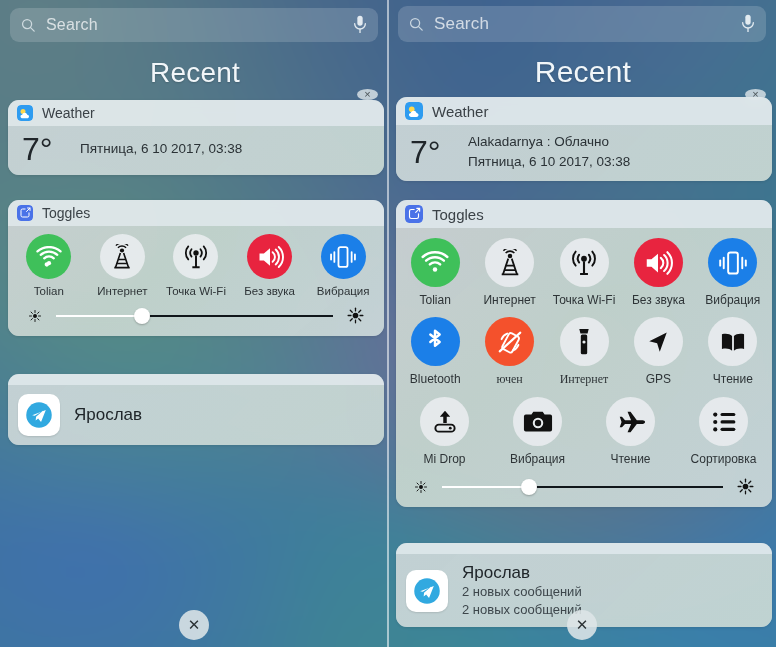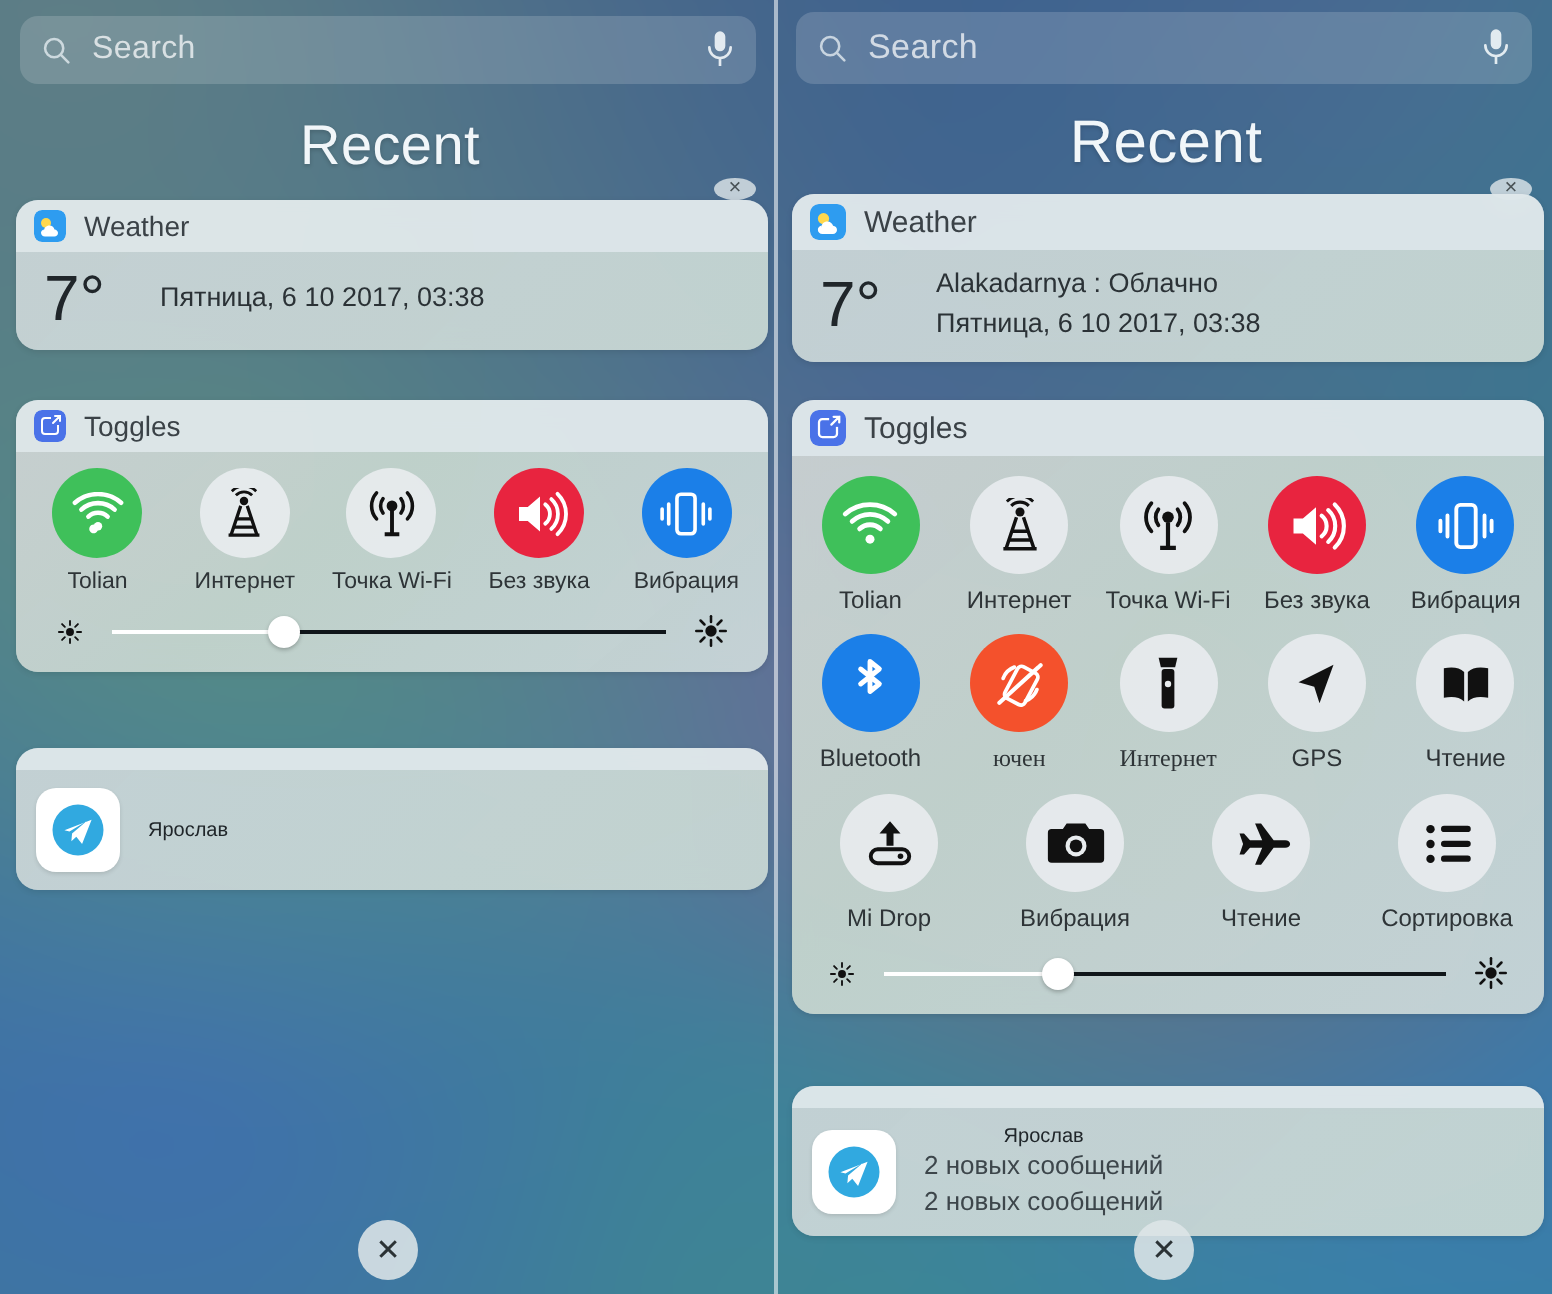--- a/index.html
+++ b/index.html
@@ -94,21 +94,21 @@
   .slider-track .fill{position:absolute;left:0;height:2px;background:#ffffff;}
   .slider-track .knob{position:absolute;width:16px;height:16px;border-radius:50%;
     background:#fff;box-shadow:0 1px 2px rgba(0,0,0,.25);}
 
   
   .notif-body{display:flex;align-items:center;padding:9px 10px;}
   .notif-ico{width:42px;height:42px;border-radius:10px;background:#fff;
     display:flex;align-items:center;justify-content:center;flex:0 0 auto;
     box-shadow:0 1px 2px rgba(0,0,0,.12);}
   .notif-text{margin-left:14px;min-width:0;}
-  .notif-title{font-size:10px;color:#20262a;text-align:center;}
+  .notif-title{font-size:17px;color:#20262a;}
   .notif-line{font-size:13px;color:#3d464b;line-height:1.35;}
 
   
   .bottom-x{position:absolute;bottom:7px;left:50%;transform:translateX(-50%);
     width:30px;height:30px;border-radius:50%;background:rgba(221,229,231,.88);
     display:flex;align-items:center;justify-content:center;color:#2b3235;font-size:15px;}
 </style>
 </head>
 <body>
 

